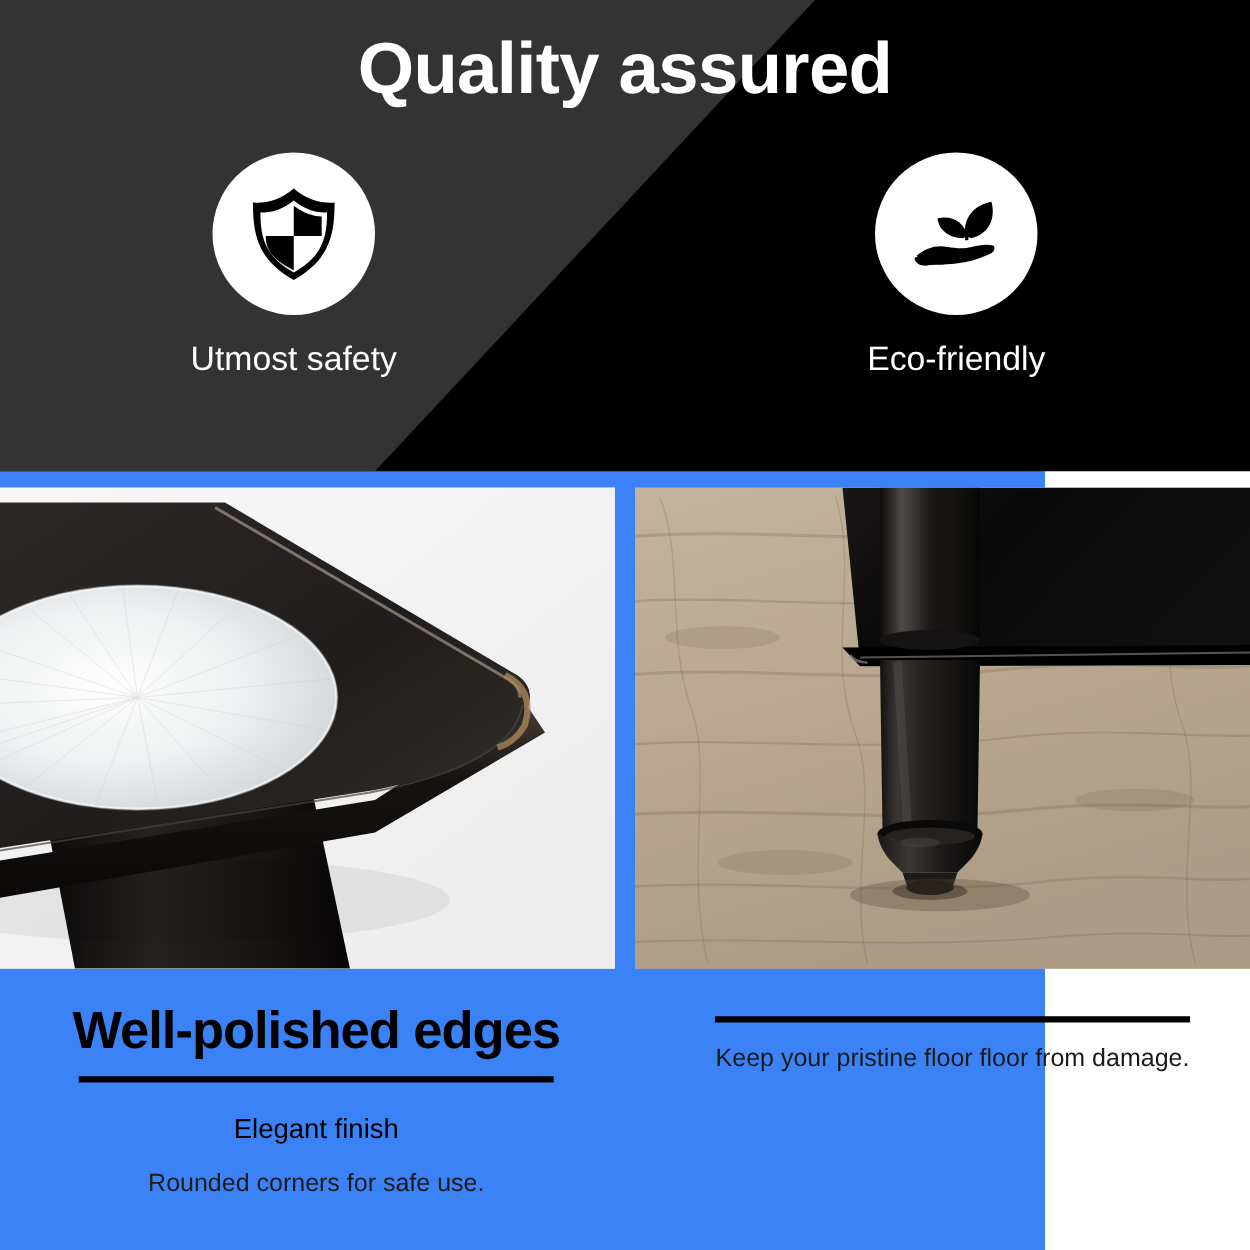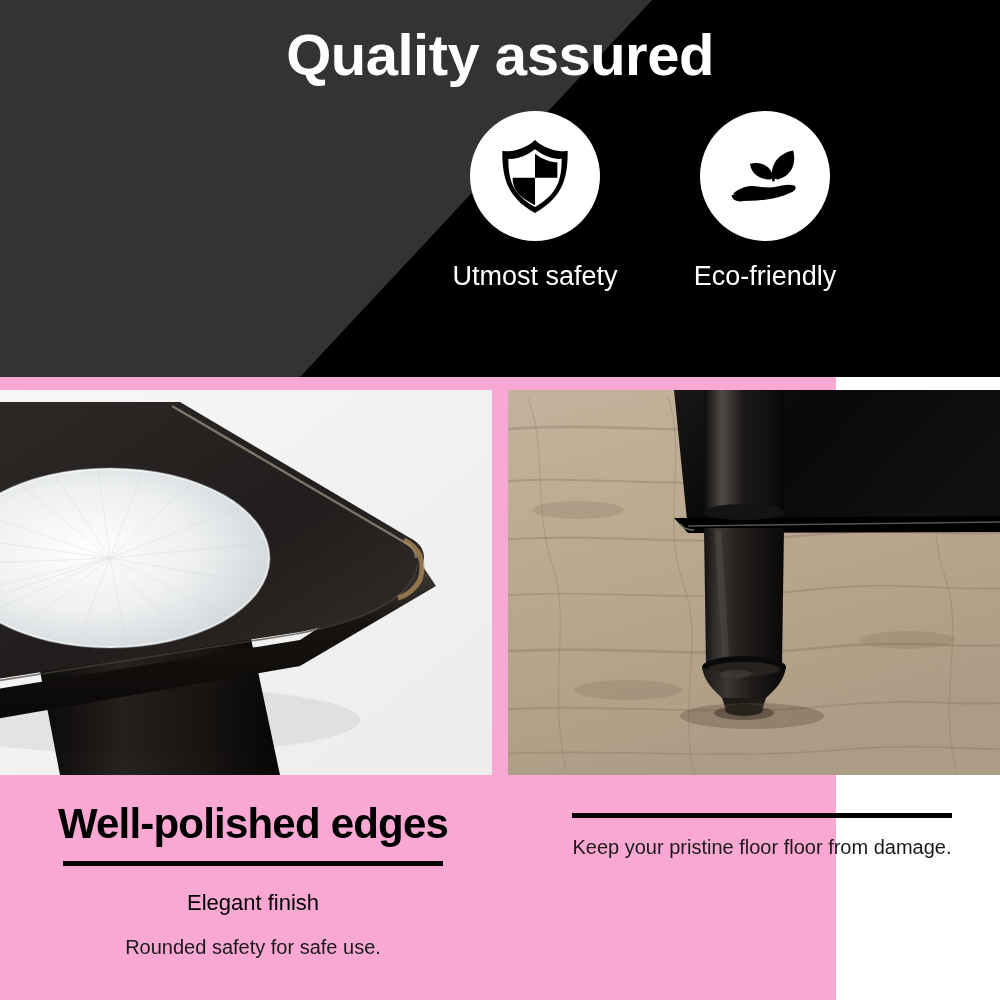--- a/index.html
+++ b/index.html
@@ -12,21 +12,21 @@
     width: 1000px;
     height: 1000px;
     overflow: hidden;
     font-family: "Liberation Sans", "DejaVu Sans", sans-serif;
     -webkit-font-smoothing: antialiased;
   }
   .page {
     position: relative;
     width: 836px;
     height: 1000px;
-    background: #f9a8d4;
+    background: #3b82f6;
   }
 
   
   .banner {
     position: absolute;
     left: 0;
     top: 0;
     width: 1000px;
     height: 377px;
     background: #000000;
@@ -60,24 +60,24 @@
     font-size: 58px;
     line-height: 62px;
     font-weight: 700;
     letter-spacing: -0.5px;
     white-space: nowrap;
   }
 
   .features {
     position: absolute;
     left: 120px;
-    top: 111px;
+    top: 122px;
     width: 760px;
     display: flex;
-    justify-content: flex-end;
+    justify-content: space-between;
     align-items: flex-start;
   }
   .feature {
     width: 230px;
     display: flex;
     flex-direction: column;
     align-items: center;
   }
   .feature-badge {
     width: 130px;
@@ -377,21 +377,21 @@
       </svg>
     </div>
   </div>
 
   <div class="captions">
 
     <div class="caption caption-left">
       <div class="caption-heading">Well-polished edges</div>
       <div class="caption-rule"></div>
       <div class="caption-sub">Elegant finish</div>
-      <div class="caption-desc">Rounded safety for safe use.</div>
+      <div class="caption-desc">Rounded corners for safe use.</div>
     </div>
 
     <div class="caption caption-right">
       <div class="caption-rule"></div>
       <div class="caption-desc">Keep your pristine floor floor from damage.</div>
     </div>
 
   </div>
 
 </div>

